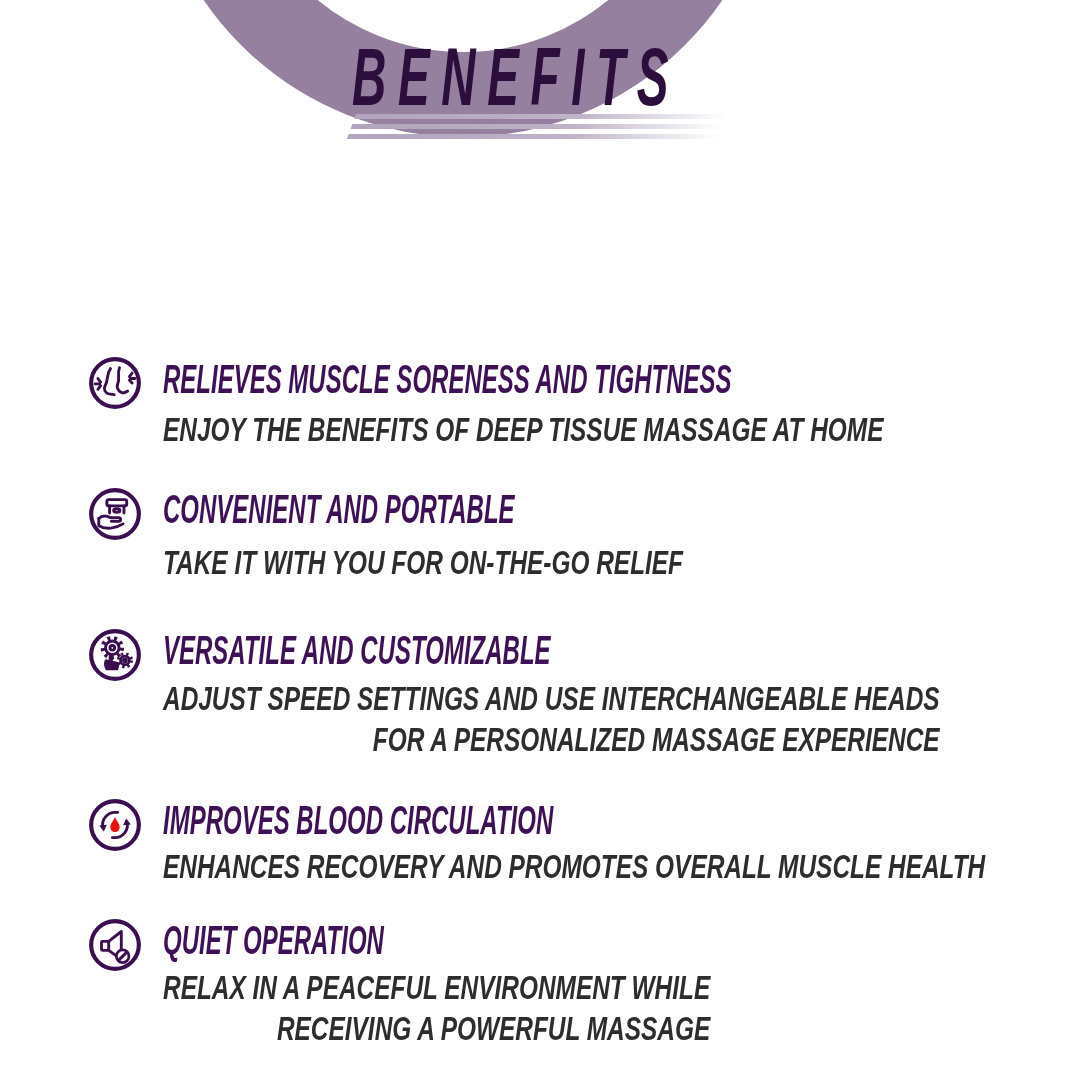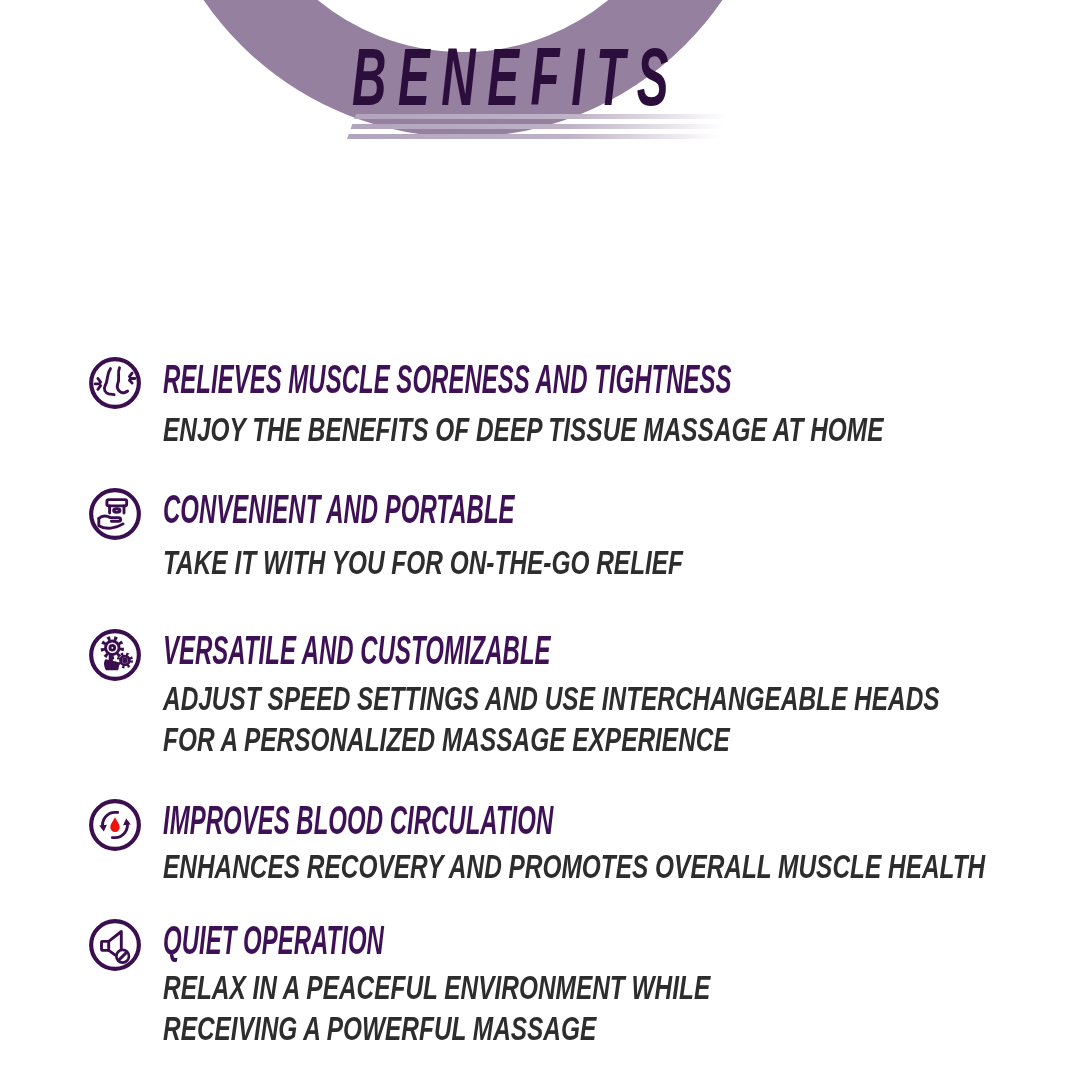--- a/index.html
+++ b/index.html
@@ -12,20 +12,21 @@
     --lines:#b1a4bc;
   }
   *{margin:0;padding:0;box-sizing:border-box;}
   html,body{background:#ffffff;}
   .canvas{
     position:relative;
     width:1080px;height:1082px;
     background:#ffffff;
     overflow:hidden;
     font-family:"Liberation Sans", sans-serif;
+    text-align:right;
   }
   
   .arc-ring{
     position:absolute;
     left:149px;top:-491px;
     width:628px;height:628px;
     border:85px solid var(--arc);
     border-radius:50%;
   }
   .hero-title{

